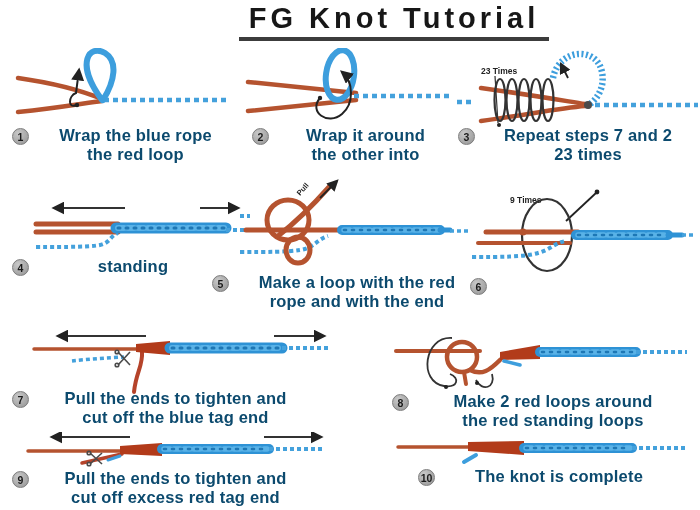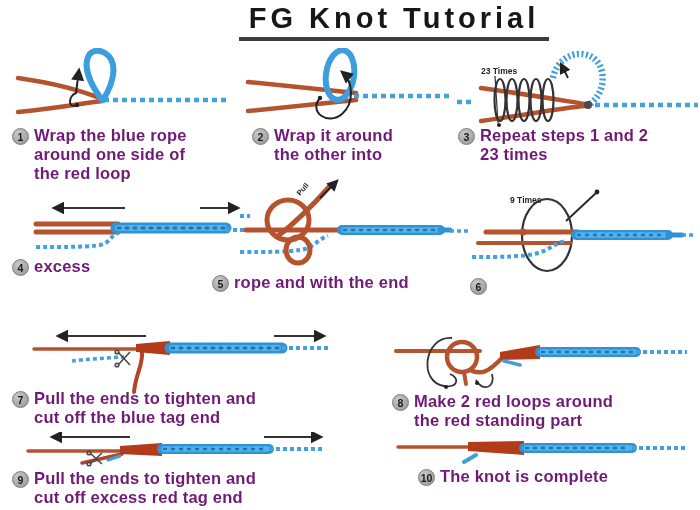--- a/index.html
+++ b/index.html
@@ -7,21 +7,21 @@
           font-family:"Liberation Sans",sans-serif;}
   .title-wrap{position:absolute;top:2px;left:0;width:100%;text-align:center;margin-left:44px;}
   .title{display:inline-block;font-size:29px;font-weight:bold;letter-spacing:4px;color:#171717;
          border-bottom:4px solid #3c3c3c;padding:0 10px 2px 10px;}
   .illus{position:absolute;}
   .caption{position:absolute;display:flex;gap:5px;align-items:flex-start;}
   .badge{flex:0 0 auto;width:17px;height:17px;border-radius:50%;
          background:radial-gradient(circle at 35% 30%, #c9c9c9, #939393);
          border:1px solid #7c7c7c;color:#1a1a1a;font-size:10.5px;font-weight:bold;
          text-align:center;line-height:16px;margin-top:2px;box-sizing:border-box;}
-  .lines{flex:1;text-align:left;font-size:16.5px;font-weight:600;color:#701a75;
+  .lines{flex:1;text-align:center;font-size:16.5px;font-weight:600;color:#0c4a6e;
          line-height:1.14;letter-spacing:0.2px;}
   svg text{font-family:"Liberation Sans",sans-serif;font-weight:bold;fill:#222;}
 </style>
 </head>
 <body>
 
 <div class="canvas">
 
   <svg width="0" height="0" style="position:absolute" aria-hidden="true">
     <defs>
@@ -209,72 +209,72 @@
       <path d="M136,12 H240" stroke="#59b2e7" stroke-width="5.5" stroke-dasharray="6 4"></path>
       <path d="M136,12 H240" stroke="#1d77b5" stroke-width="2.6" stroke-dasharray="2 6"></path>
     </g>
     <path d="M242,12 H298" stroke="#44a1dc" stroke-width="4" stroke-dasharray="4 3" fill="none"></path>
   </svg>
 
   <div class="caption" style="left:12px;top:126px;width:225px">
     <span class="badge">1</span>
     <div class="lines">
       <div>Wrap the blue rope</div>
-      <div>around one side of</div>
       <div>the red loop</div>
     </div>
   </div>
 
   <div class="caption" style="left:252px;top:126px;width:205px">
     <span class="badge">2</span>
     <div class="lines">
       <div>Wrap it around</div>
       <div>the other into</div>
     </div>
   </div>
 
   <div class="caption" style="left:458px;top:126px;width:238px">
     <span class="badge">3</span>
     <div class="lines">
-      <div>Repeat steps 1 and 2</div>
+      <div>Repeat steps 7 and 2</div>
       <div>23 times</div>
     </div>
   </div>
 
   <div class="caption" style="left:12px;top:257px;width:220px">
     <span class="badge">4</span>
     <div class="lines">
-      <div>excess</div>
+      <div>standing</div>
     </div>
   </div>
 
   <div class="caption" style="left:212px;top:273px;width:268px">
     <span class="badge">5</span>
     <div class="lines">
+      <div>Make a loop with the red</div>
       <div>rope and with the end</div>
     </div>
   </div>
 
   <div class="caption" style="left:470px;top:276px;width:210px">
     <span class="badge">6</span>
   </div>
 
   <div class="caption" style="left:12px;top:389px;width:305px">
     <span class="badge">7</span>
     <div class="lines">
       <div>Pull the ends to tighten and</div>
       <div>cut off the blue tag end</div>
     </div>
   </div>
 
   <div class="caption" style="left:392px;top:392px;width:300px">
     <span class="badge">8</span>
     <div class="lines">
       <div>Make 2 red loops around</div>
-      <div>the red standing part</div>
+      <div>the red standing loops</div>
     </div>
   </div>
 
   <div class="caption" style="left:12px;top:469px;width:305px">
     <span class="badge">9</span>
     <div class="lines">
       <div>Pull the ends to tighten and</div>
       <div>cut off excess red tag end</div>
     </div>
   </div>

